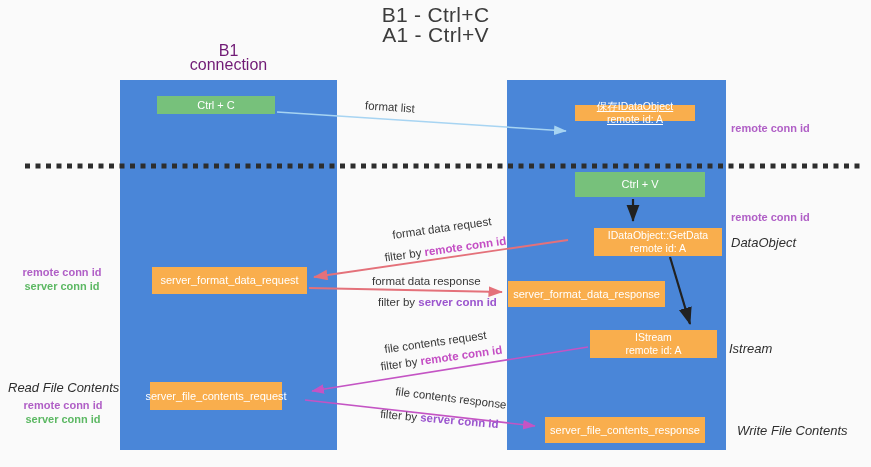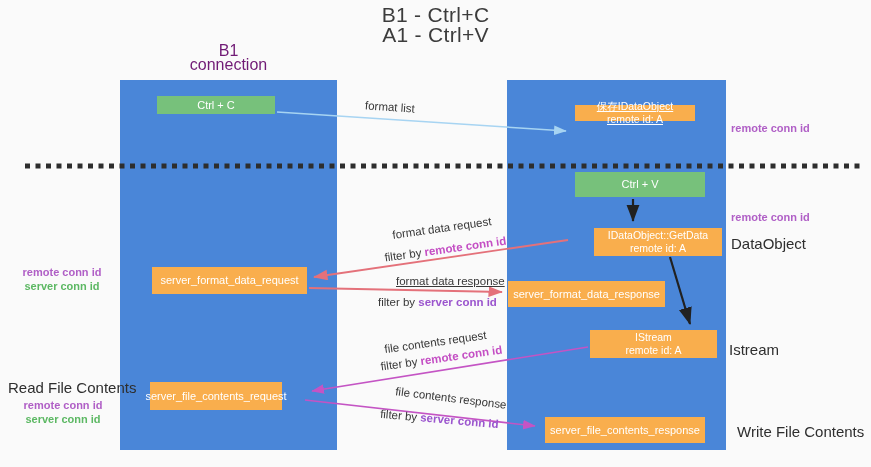--- a/index.html
+++ b/index.html
@@ -16,21 +16,21 @@
          font-size:21px;line-height:20px;color:var(--text-dark);letter-spacing:.3px;}
   .lane-header{position:absolute;text-align:center;font-size:16px;line-height:14px;color:#701a75;}
   .lane{position:absolute;top:80px;height:370px;background:var(--lane-blue);}
   .lane-left{left:120px;width:217px;}
   .lane-right{left:507px;width:219px;}
   .box{position:absolute;display:flex;flex-direction:column;justify-content:center;align-items:center;
        color:#fff;font-size:11px;line-height:13px;text-align:center;white-space:nowrap;}
   .green{background:var(--box-green);}
   .orange{background:var(--box-orange);}
   .two-line{font-size:10.5px;}
-  .side-label{position:absolute;font-size:15px;color:#2e2e2e;white-space:nowrap;}
+  .side-label{position:absolute;font-size:13px;color:#2e2e2e;white-space:nowrap;font-style:italic;}
   .conn-label{position:absolute;font-size:11px;font-weight:bold;white-space:nowrap;}
   .purple{color:var(--purple-label);}
   .greenlbl{color:var(--green-label);}
   .left-stack{position:absolute;text-align:center;line-height:14px;}
   .edge-label{position:absolute;font-size:11.5px;color:#383838;white-space:nowrap;}
   .c-filter-remote{color:var(--filter-remote);font-weight:bold;}
   .c-filter-server{color:var(--filter-server);font-weight:bold;}
   svg{position:absolute;left:0;top:0;pointer-events:none;}
   .s-blue{stroke:var(--arrow-lightblue);stroke-width:1.6;}
   .s-black{stroke:var(--arrow-black);stroke-width:2.2;}
@@ -124,21 +124,21 @@
     <div>server_file_contents_response</div>
   </div>
 
   <div class="edge-label" style="left:365px;top:101px;transform:rotate(4deg);">format list</div>
 
   <div class="edge-label" style="left:392px;top:222px;transform:rotate(-8deg);">format data request</div>
   <div class="edge-label" style="left:384px;top:243px;transform:rotate(-8deg);">
     <span>filter by </span><span class="c-filter-remote">remote conn id</span>
   </div>
 
-  <div class="edge-label" style="left:396px;top:275px;text-decoration:underline;">format data response</div>
+  <div class="edge-label" style="left:372px;top:275px;">format data response</div>
   <div class="edge-label" style="left:378px;top:296px;">
     <span>filter by </span><span class="c-filter-server">server conn id</span>
   </div>
 
   <div class="edge-label" style="left:384px;top:336px;transform:rotate(-8deg);">file contents request</div>
   <div class="edge-label" style="left:380px;top:352px;transform:rotate(-8deg);">
     <span>filter by </span><span class="c-filter-remote">remote conn id</span>
   </div>
 
   <div class="edge-label" style="left:395px;top:392px;transform:rotate(7deg);">file contents response</div>

